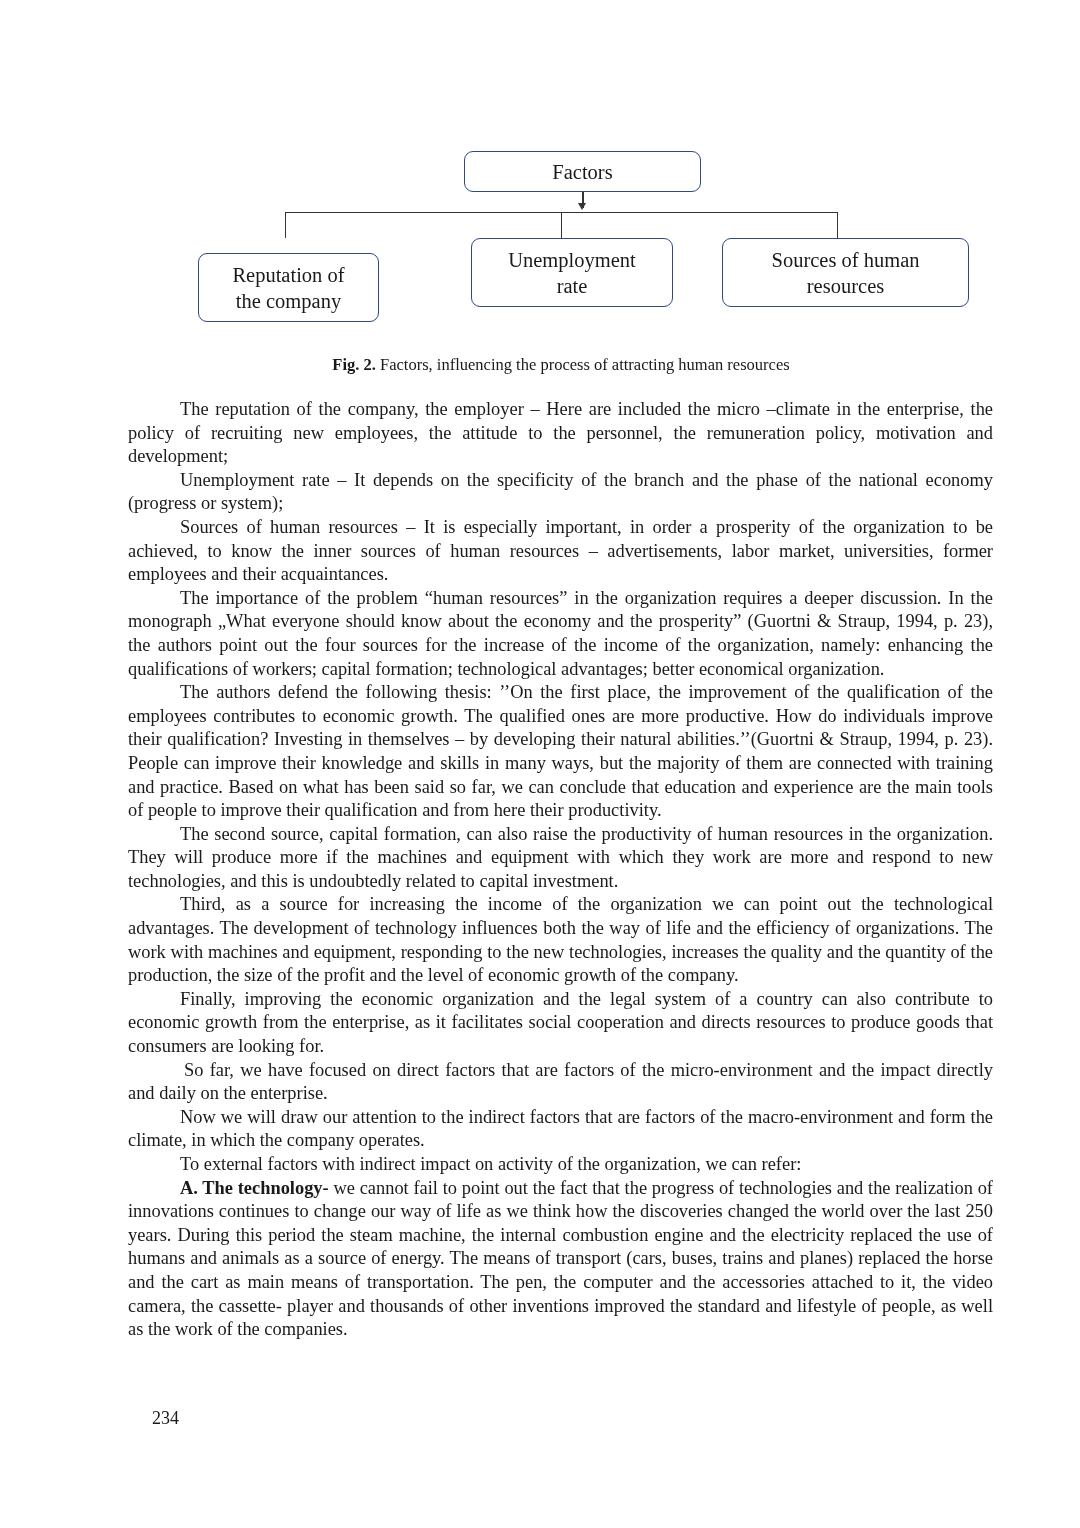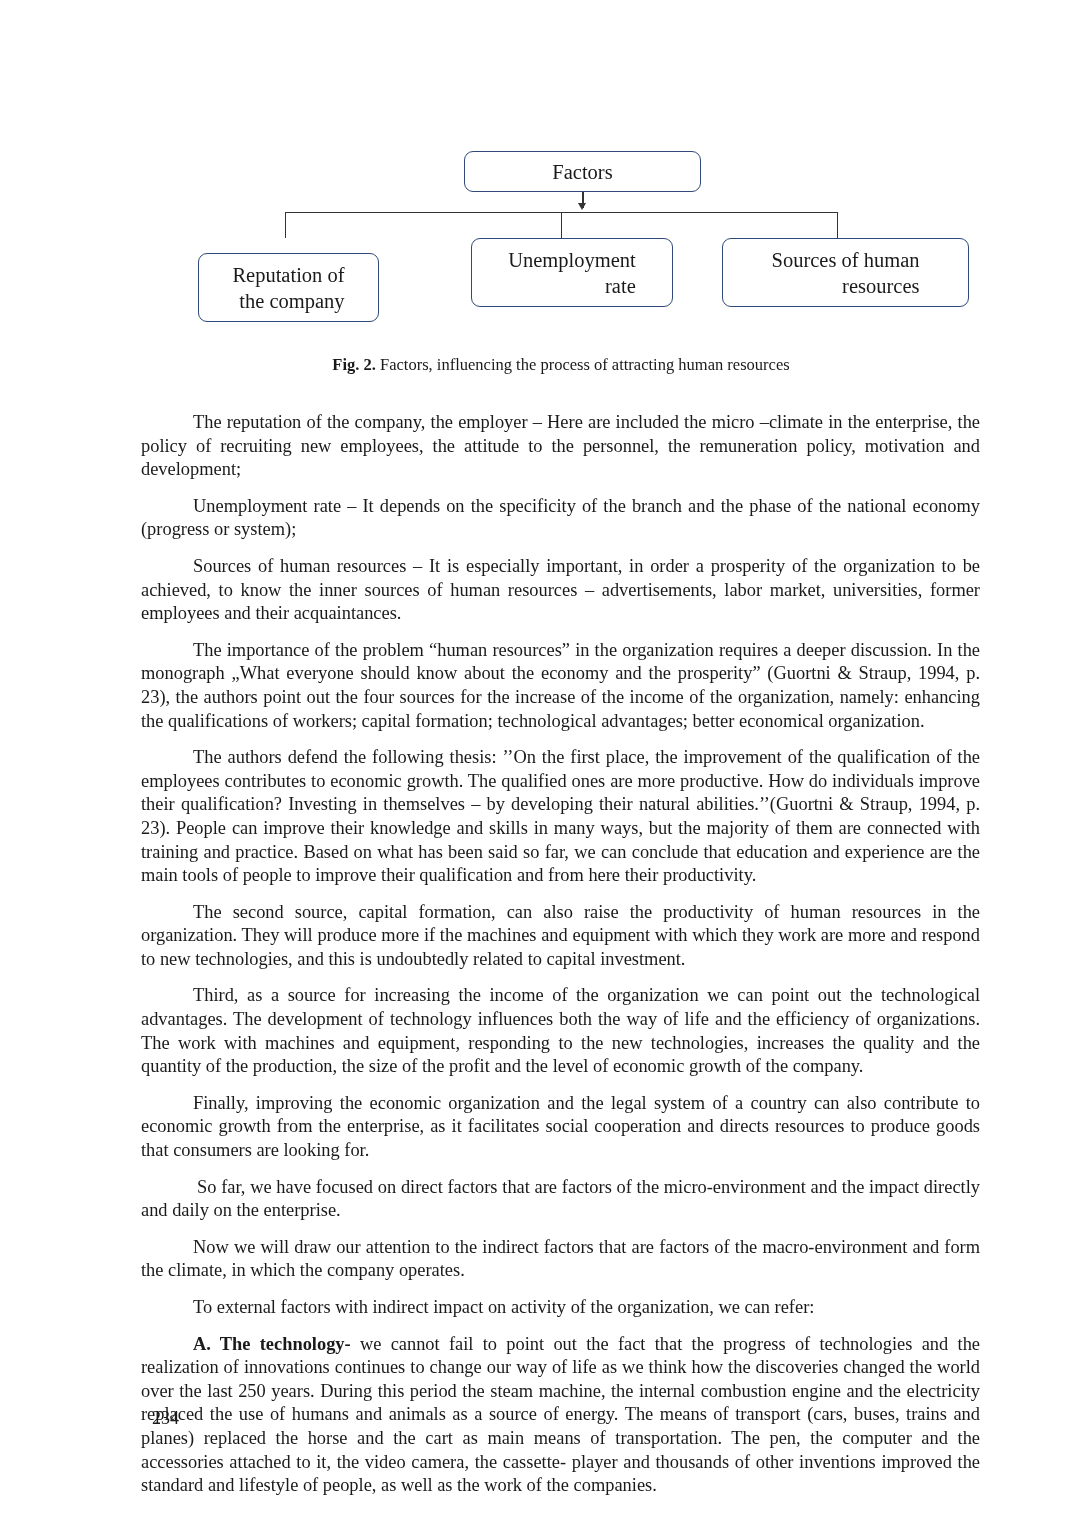--- a/index.html
+++ b/index.html
@@ -5,38 +5,38 @@
     html, body { margin: 0; padding: 0; background: #ffffff; }
     body {
       width: 1080px; height: 1528px; position: relative; overflow: hidden;
       font-family: "Liberation Serif", "DejaVu Serif", serif;
       color: #1a1a1a;
     }
     .diagram { position: absolute; left: 0; top: 0; width: 1080px; height: 340px; }
     .box {
       position: absolute; box-sizing: border-box;
       border: 1.5px solid #2f4a78; border-radius: 9px; background: #fff;
-      display: flex; align-items: center; justify-content: center; text-align: right;
+      display: flex; align-items: center; justify-content: center; text-align: center;
       font-size: 20.5px; line-height: 26px; color: #1a1a1a;
     }
     .box.top { left: 464px; top: 151px; width: 237px; height: 41px; }
     .box.b1 { left: 198px; top: 237px; width: 181px; height: 69px; margin-top: 16px; }
     .box.b2 { left: 471px; top: 238px; width: 202px; height: 69px; }
     .box.b3 { left: 722px; top: 238px; width: 247px; height: 69px; }
     .line { position: absolute; background: #333; }
     .caption {
       position: absolute; left: 0; width: 1122px; top: 355px; text-align: center;
       font-size: 16.5px; color: #1a1a1a;
     }
     .caption b { font-weight: bold; text-align: center; }
     .body-text {
       position: absolute; left: 128px; width: 865px; top: 398px;
       font-size: 18.4px; line-height: 23.6px; text-align: justify;
     }
-    .body-text p { margin: 13px; text-indent: 52px; }
+    .body-text p { margin: 0; text-indent: 52px; }
     .body-text p.ind2 { text-indent: 56px; }
     .page-num { position: absolute; left: 152px; top: 1408px; font-size: 18px; }
   </style>
 </head>
 <body>
 
 <div class="diagram">
   <div class="box top">
     <span>Factors</span>
   </div>

